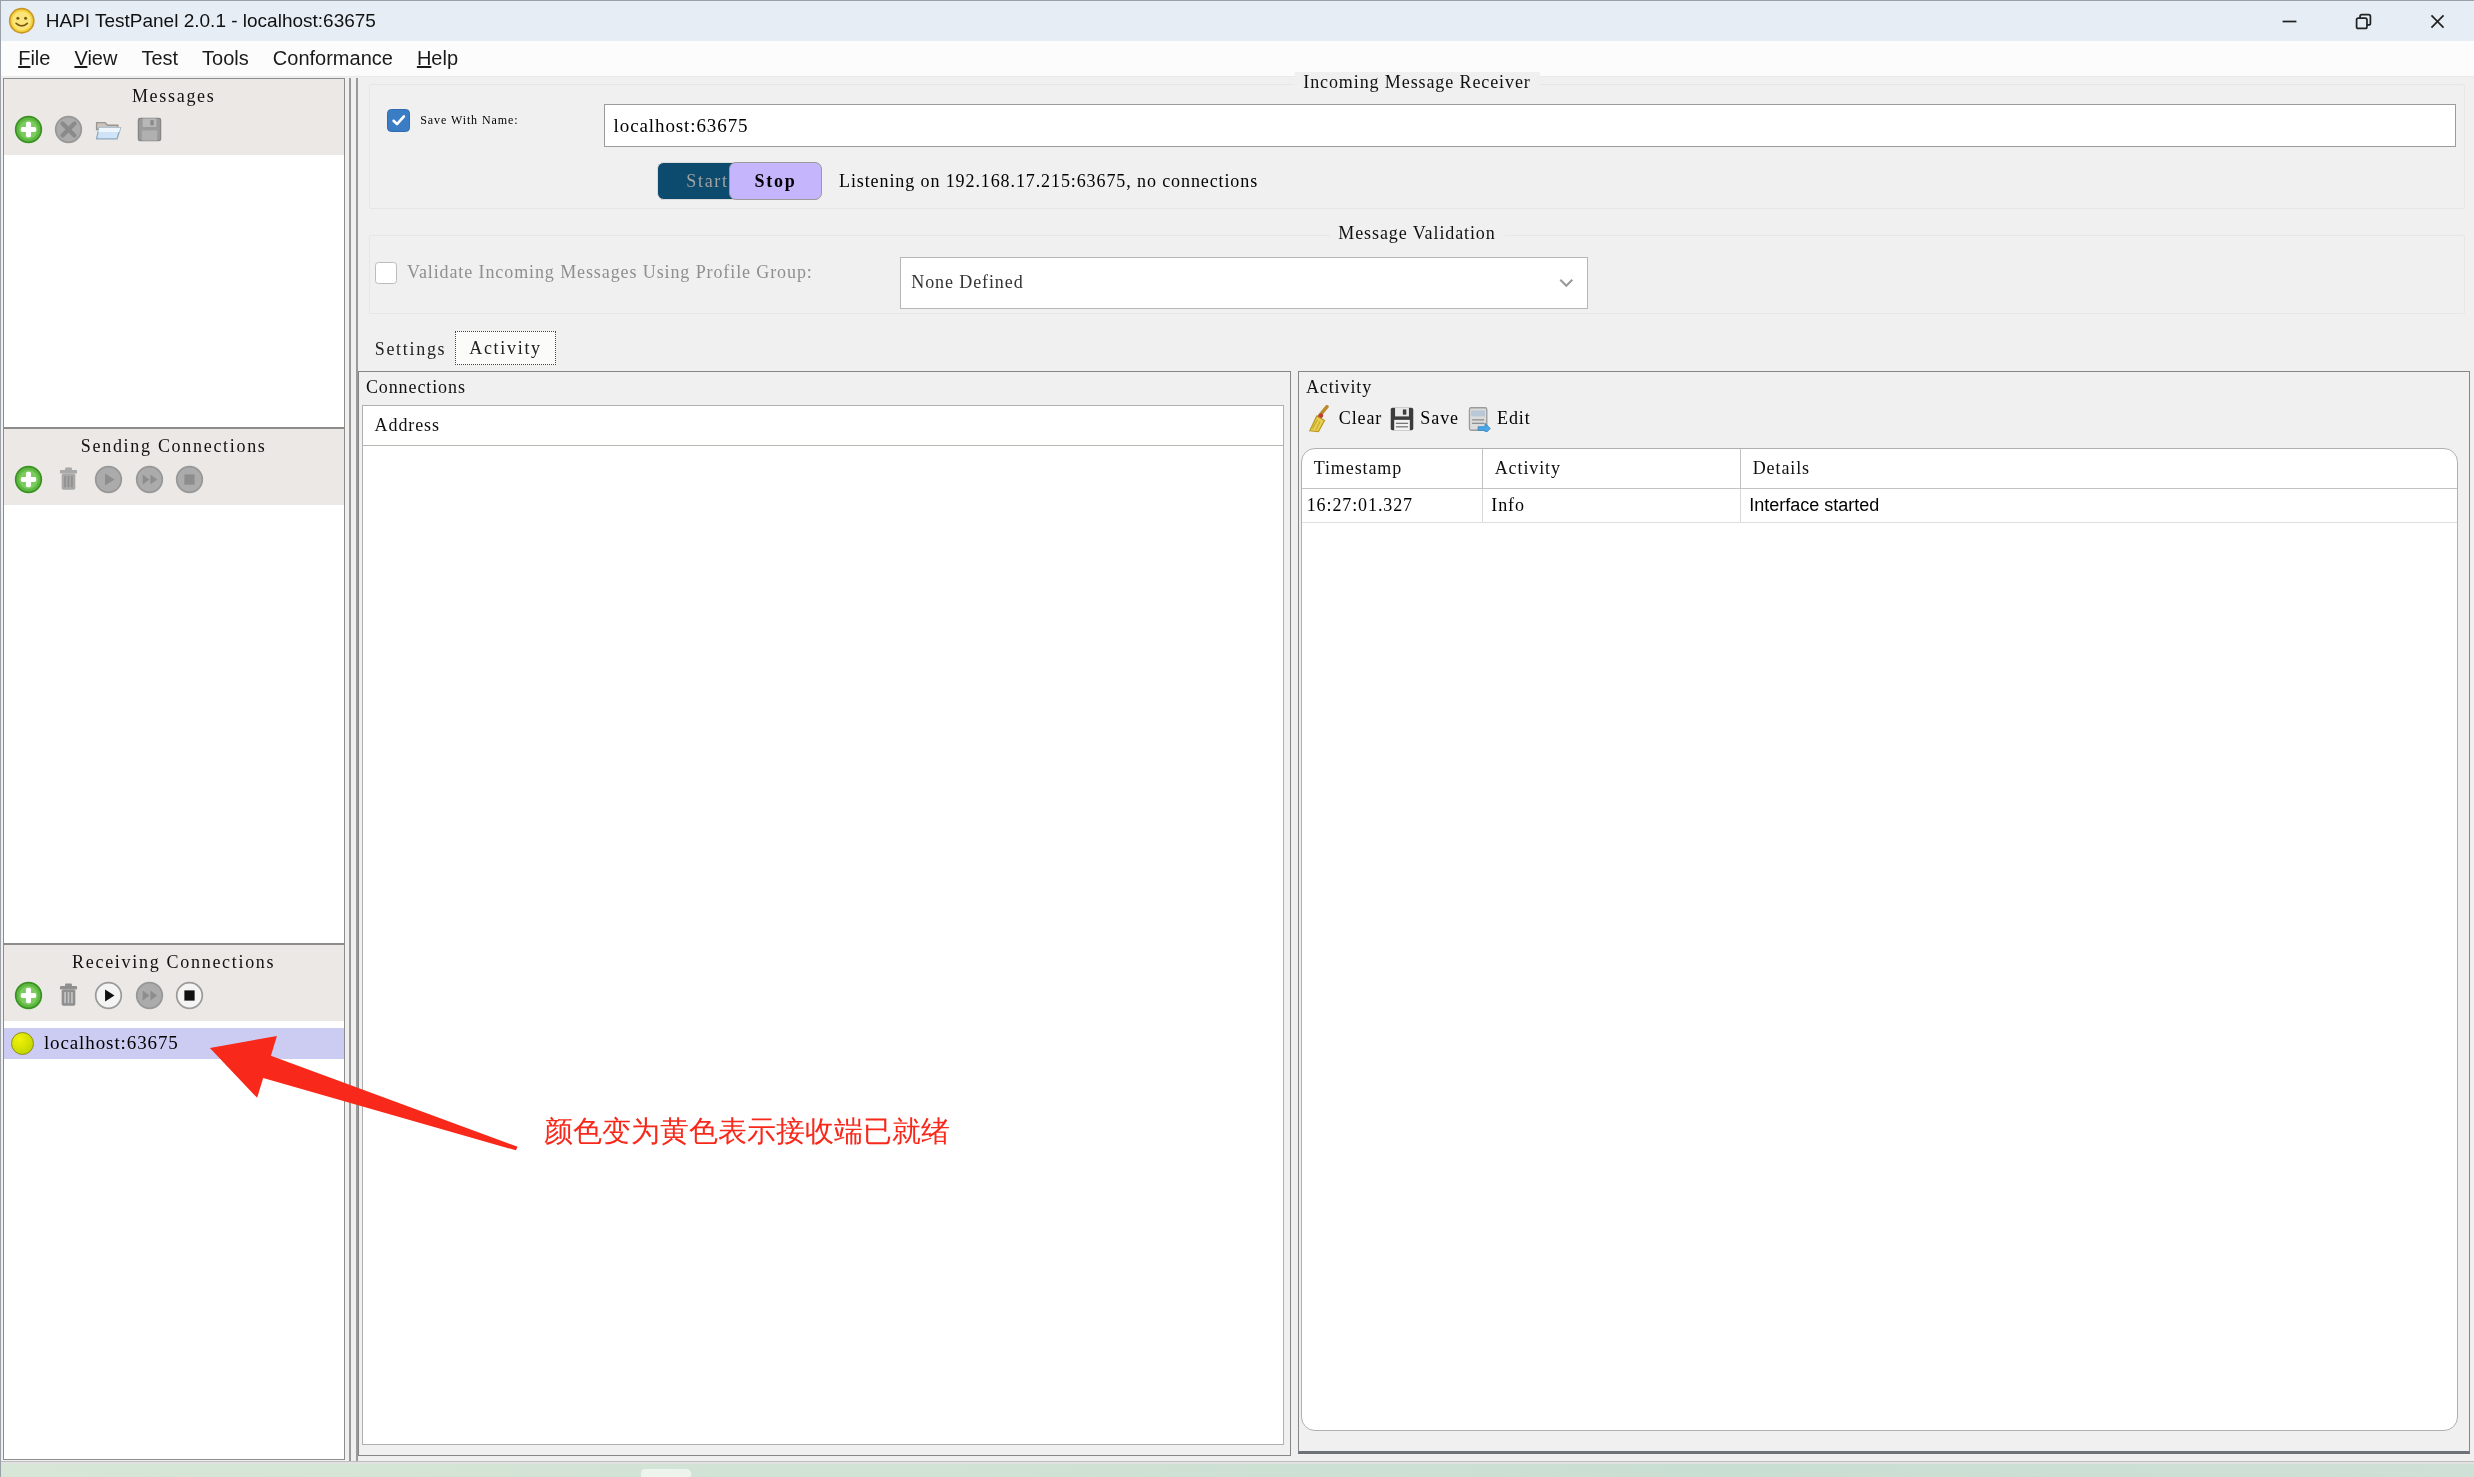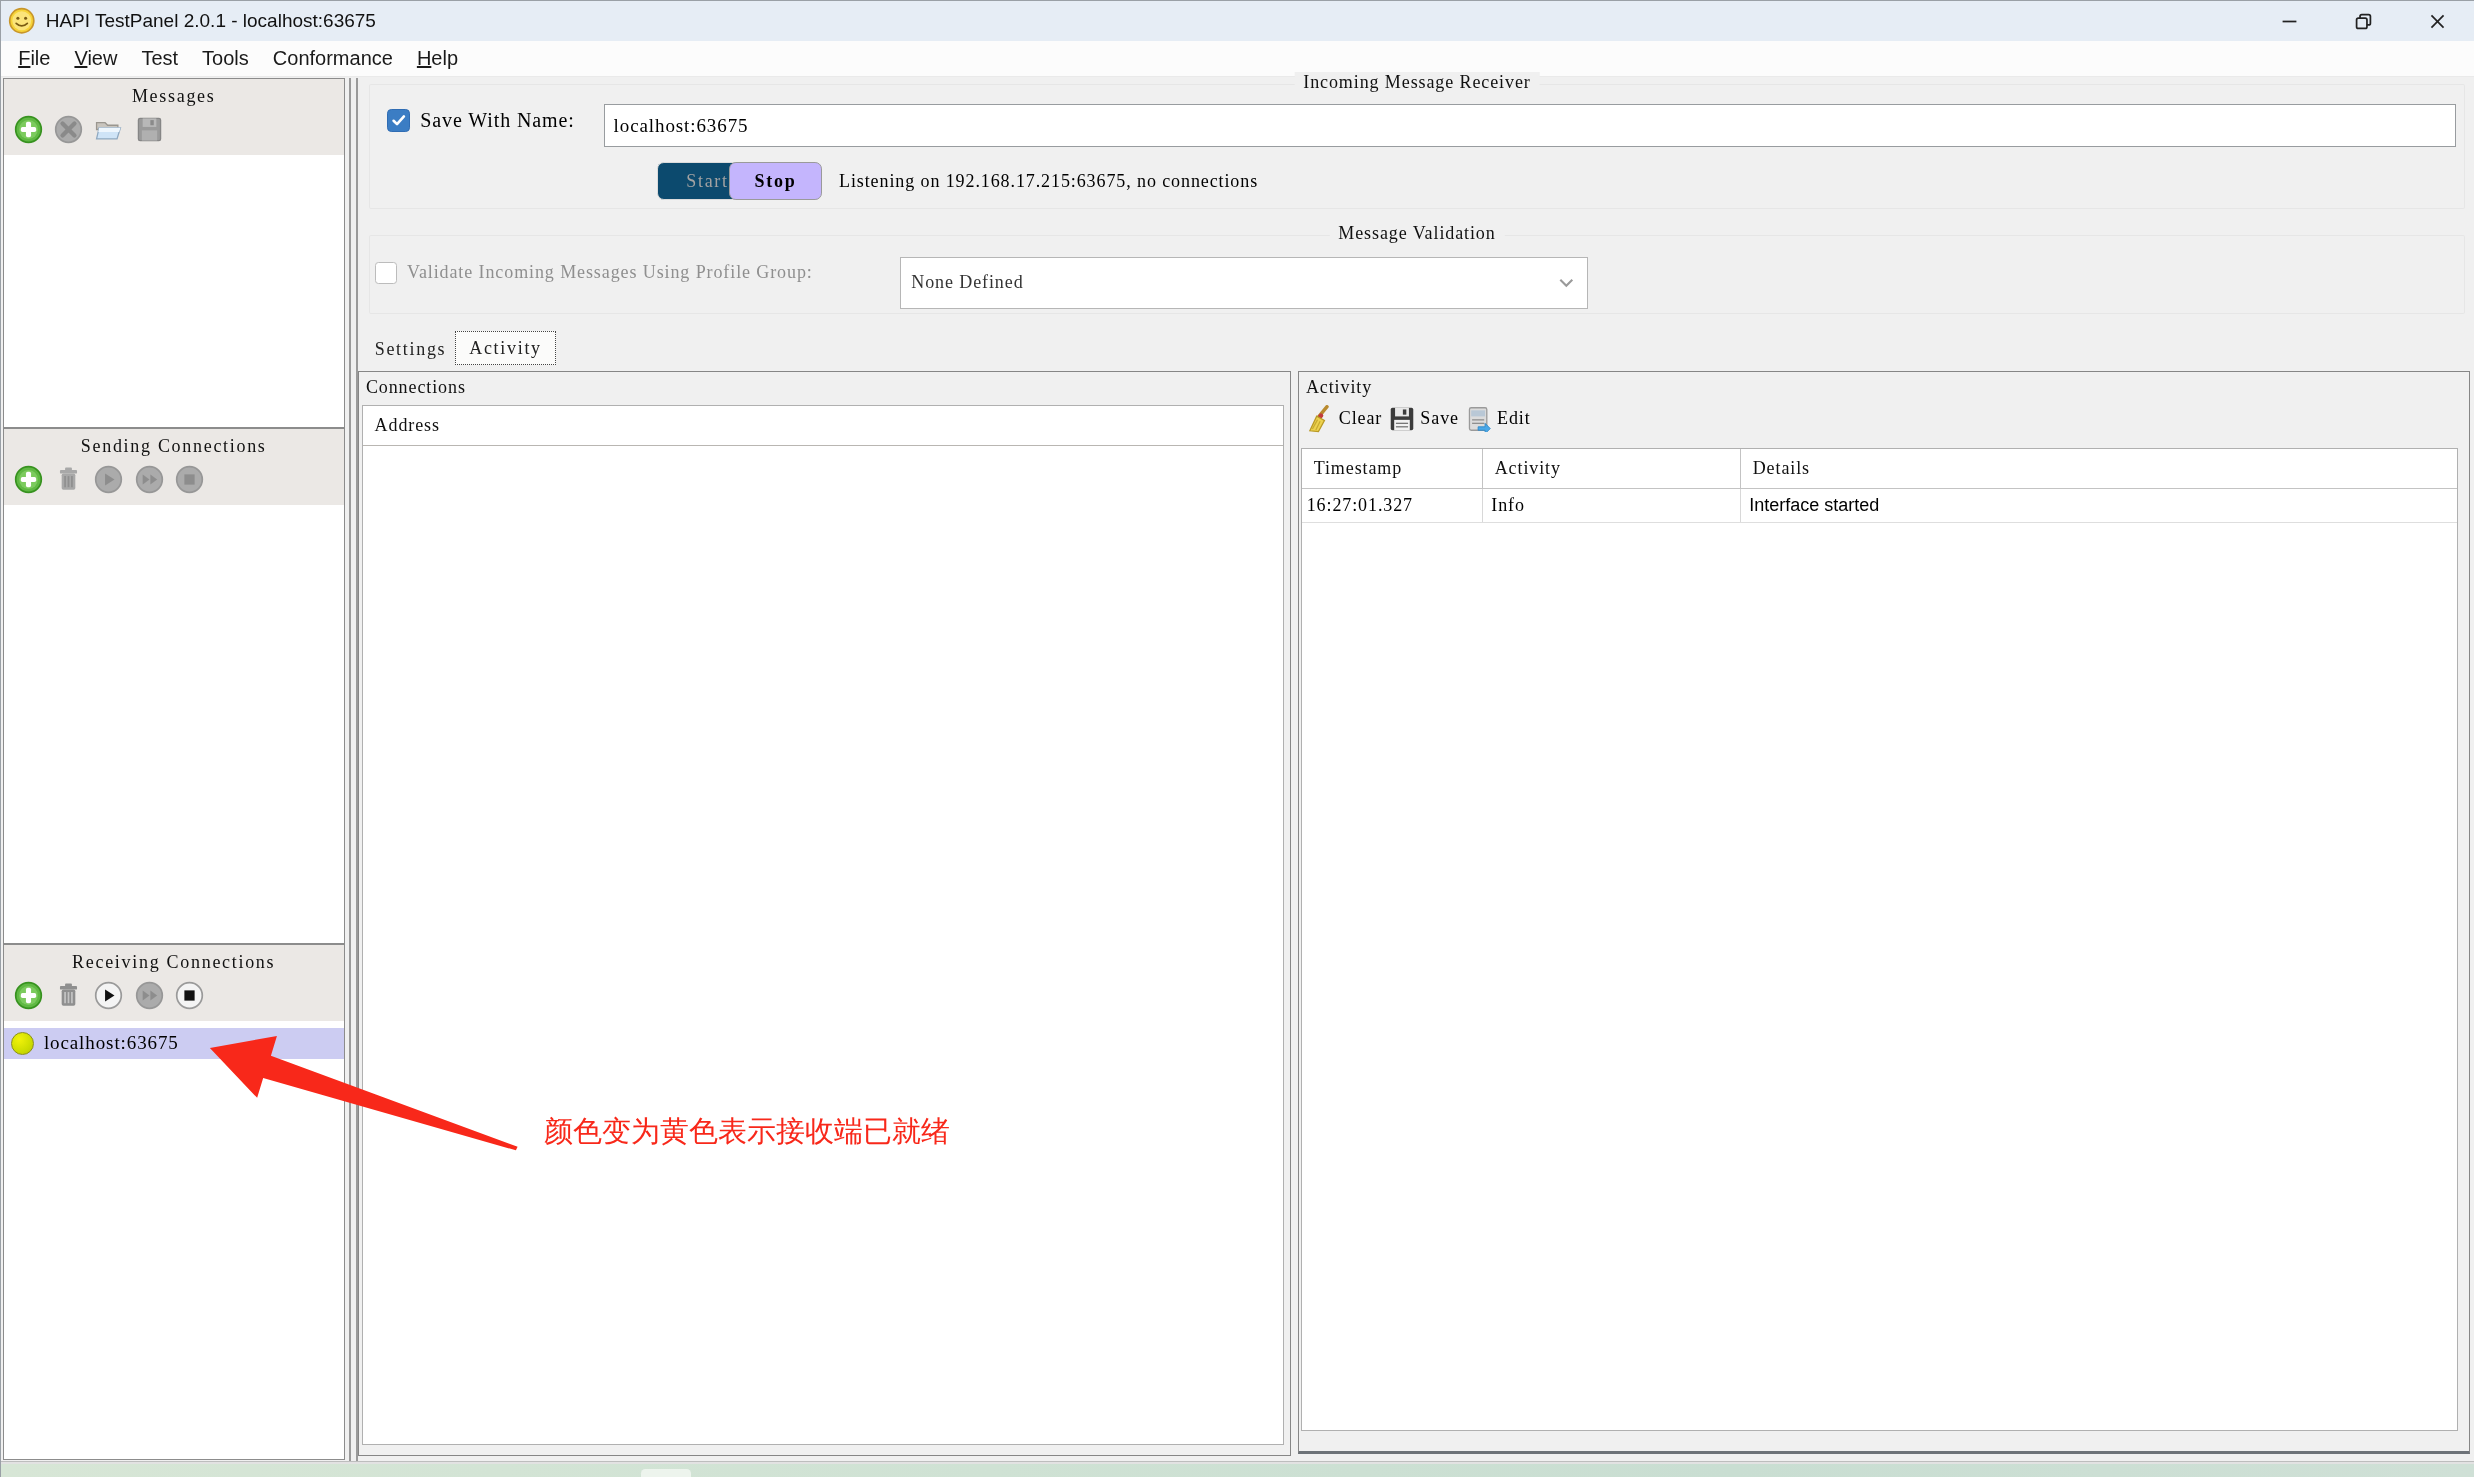--- a/index.html
+++ b/index.html
@@ -281,21 +281,21 @@
 
   <div class="groupbox" style="top:83px; height:125px;">
     <div class="group-title">Incoming Message Receiver</div>
 
     <div style="position:absolute; left:17px; top:24px; display:flex; align-items:center; gap:10.3px;">
       <div class="cb cb-checked">
         <svg width="15.5" height="15.5" viewBox="0 0 18 18">
           <path d="M3 9 L7 13 L15 4" fill="none" stroke="#fff" stroke-width="3" stroke-linecap="round" stroke-linejoin="round"></path>
         </svg>
       </div>
-      <div style="font-size:20px; letter-spacing:0.9px;">Save With Name:</div>
+      <div style="font-size:12px; letter-spacing:0.9px;">Save With Name:</div>
     </div>
     <input class="field" style="position: absolute; left: 234px; top: 19px; width: 1852px; height: 43px;" value="localhost:63675">
 
     <div class="btn btn-disabled" style="position:absolute; left:244px; top:77px; width:101px; height:38px;">Start</div>
     <div class="btn btn-normal" style="position:absolute; left:359px; top:77px; width:93px; height:38px;">Stop</div>
     <div style="position:absolute; left:469px; top:86px; font-size:18px; letter-spacing:0.9px; color:#000;">Listening on 192.168.17.215:63675, no connections</div>
   </div>
 
   <div class="groupbox" style="top:234px; height:79px;">
     <div class="group-title">Message Validation</div>
@@ -350,21 +350,21 @@
           <rect x="4" y="2" width="20" height="26" rx="2" fill="#dcdcdc" stroke="#9a9a9a" stroke-width="1.5"></rect>
           <rect x="6" y="5" width="16" height="7" fill="#b9c8d6"></rect>
           <line x1="7" y1="16" x2="21" y2="16" stroke="#8f8f8f" stroke-width="1.5"></line>
           <line x1="7" y1="20" x2="21" y2="20" stroke="#8f8f8f" stroke-width="1.5"></line>
           <path d="M14 24 h8 v-4 l6 6 -6 6 v-4 h-8 z" fill="#4aa8e8" stroke="#2f86c4" stroke-width="1"></path>
         </svg>
         <span>Edit</span>
       </div>
     </div>
 
-    <div class="white-table" style="left:1.7px; top:76px; width:1157px; height:983px;">
+    <div class="white-table" style="left:1.7px; top:76px; width:1157px; height:983px;border-radius:14px;">
       <div style="display:flex; height:40px; border-bottom:1.7px solid #c3c3c3;">
         <div class="thead-cell" style="width:181px;">Timestamp</div>
         <div class="thead-cell" style="width:258px;">Activity</div>
         <div class="thead-cell" style="flex:1; border-right:none;">Details</div>
       </div>
       <div style="display:flex; height:34px; border-bottom:1.7px solid #dedede;">
         <div class="trow-cell" style="width:181px; padding-left:5px;">16:27:01.327</div>
         <div class="trow-cell" style="width:258px;">Info</div>
         <div class="trow-cell sans" style="flex:1; border-right:none; letter-spacing:0;">Interface started</div>
       </div>

